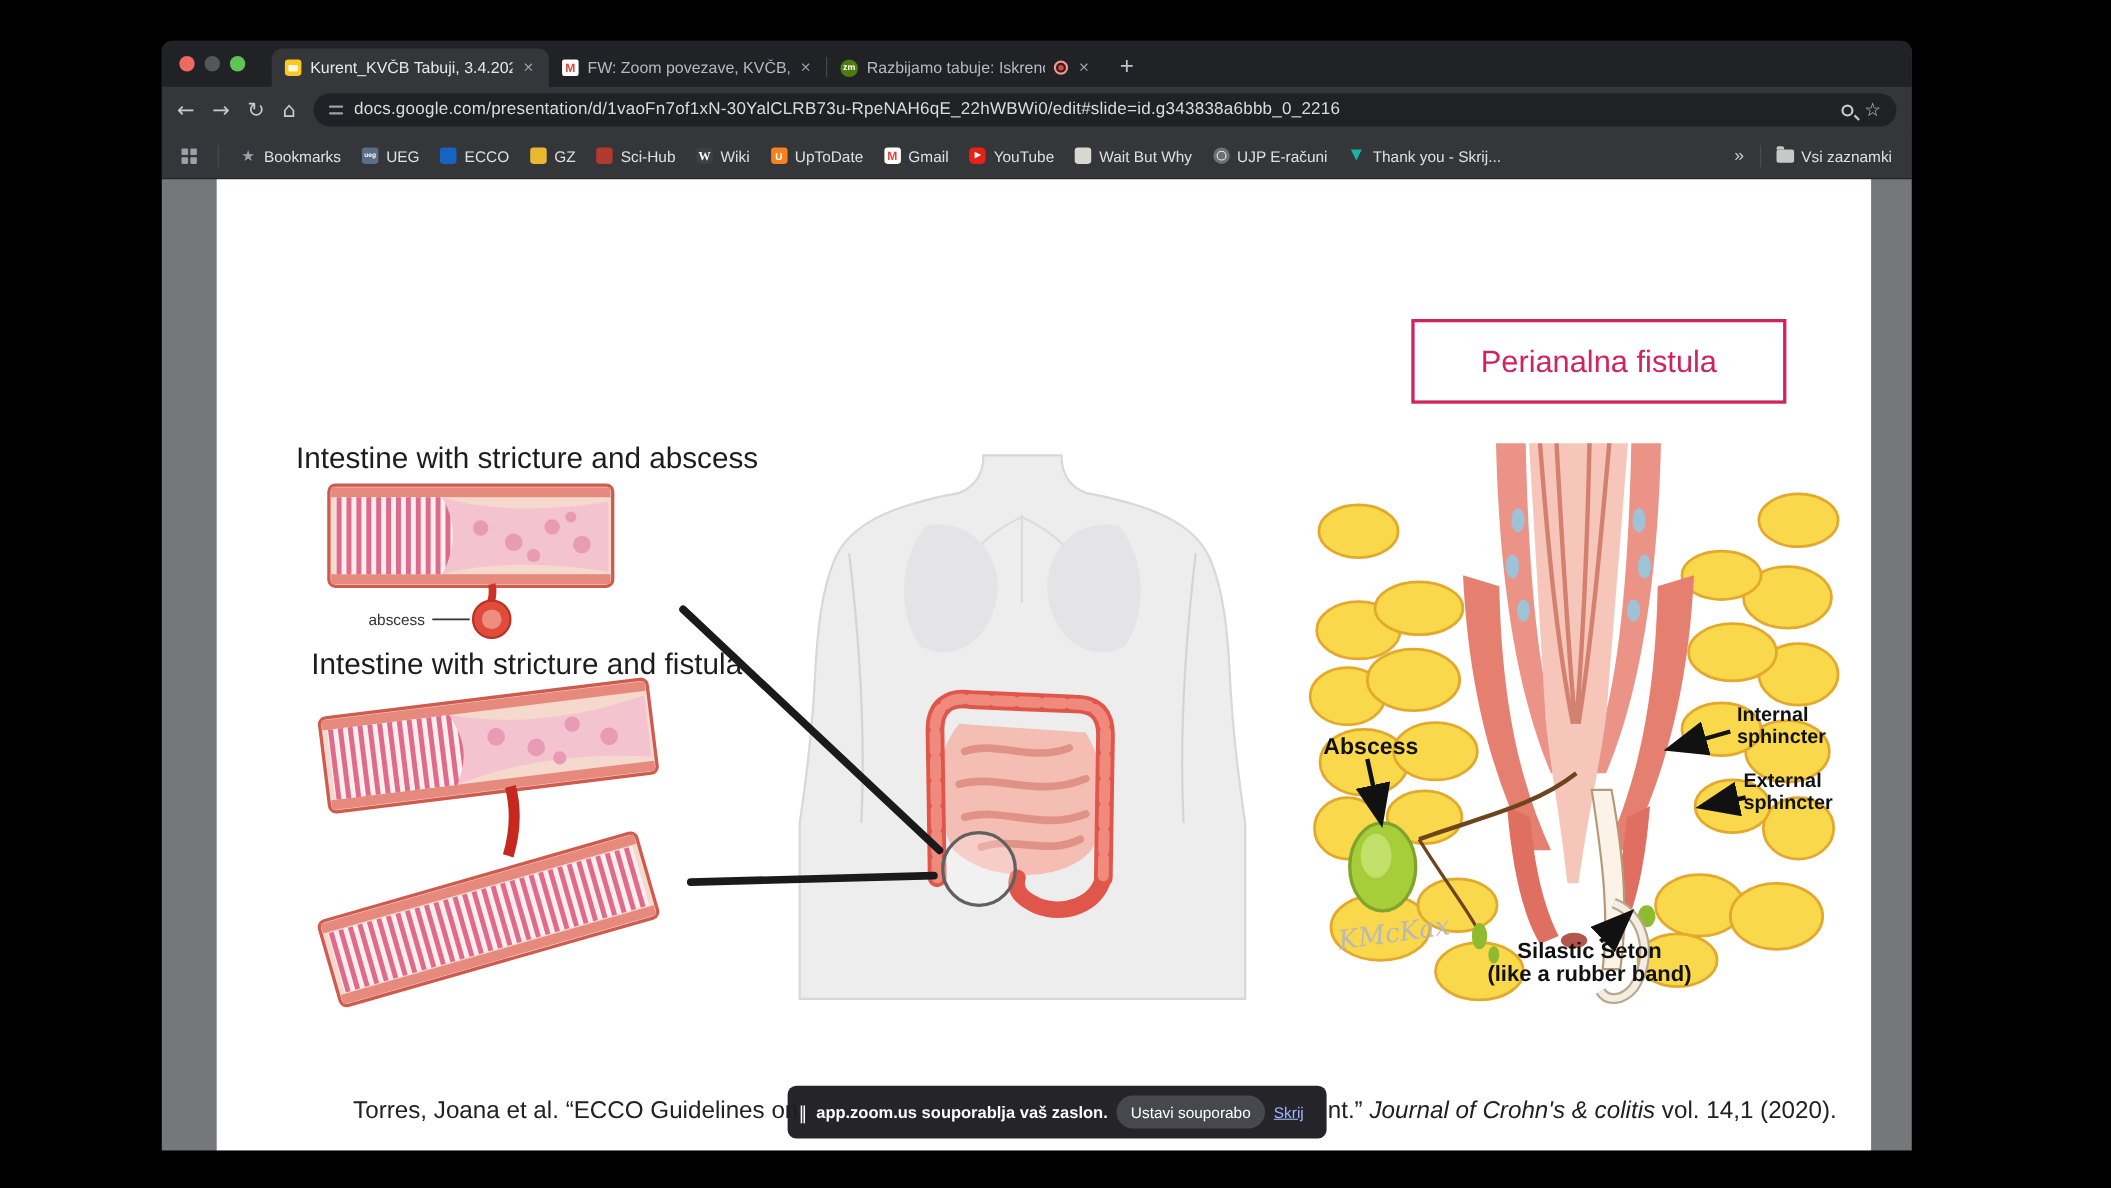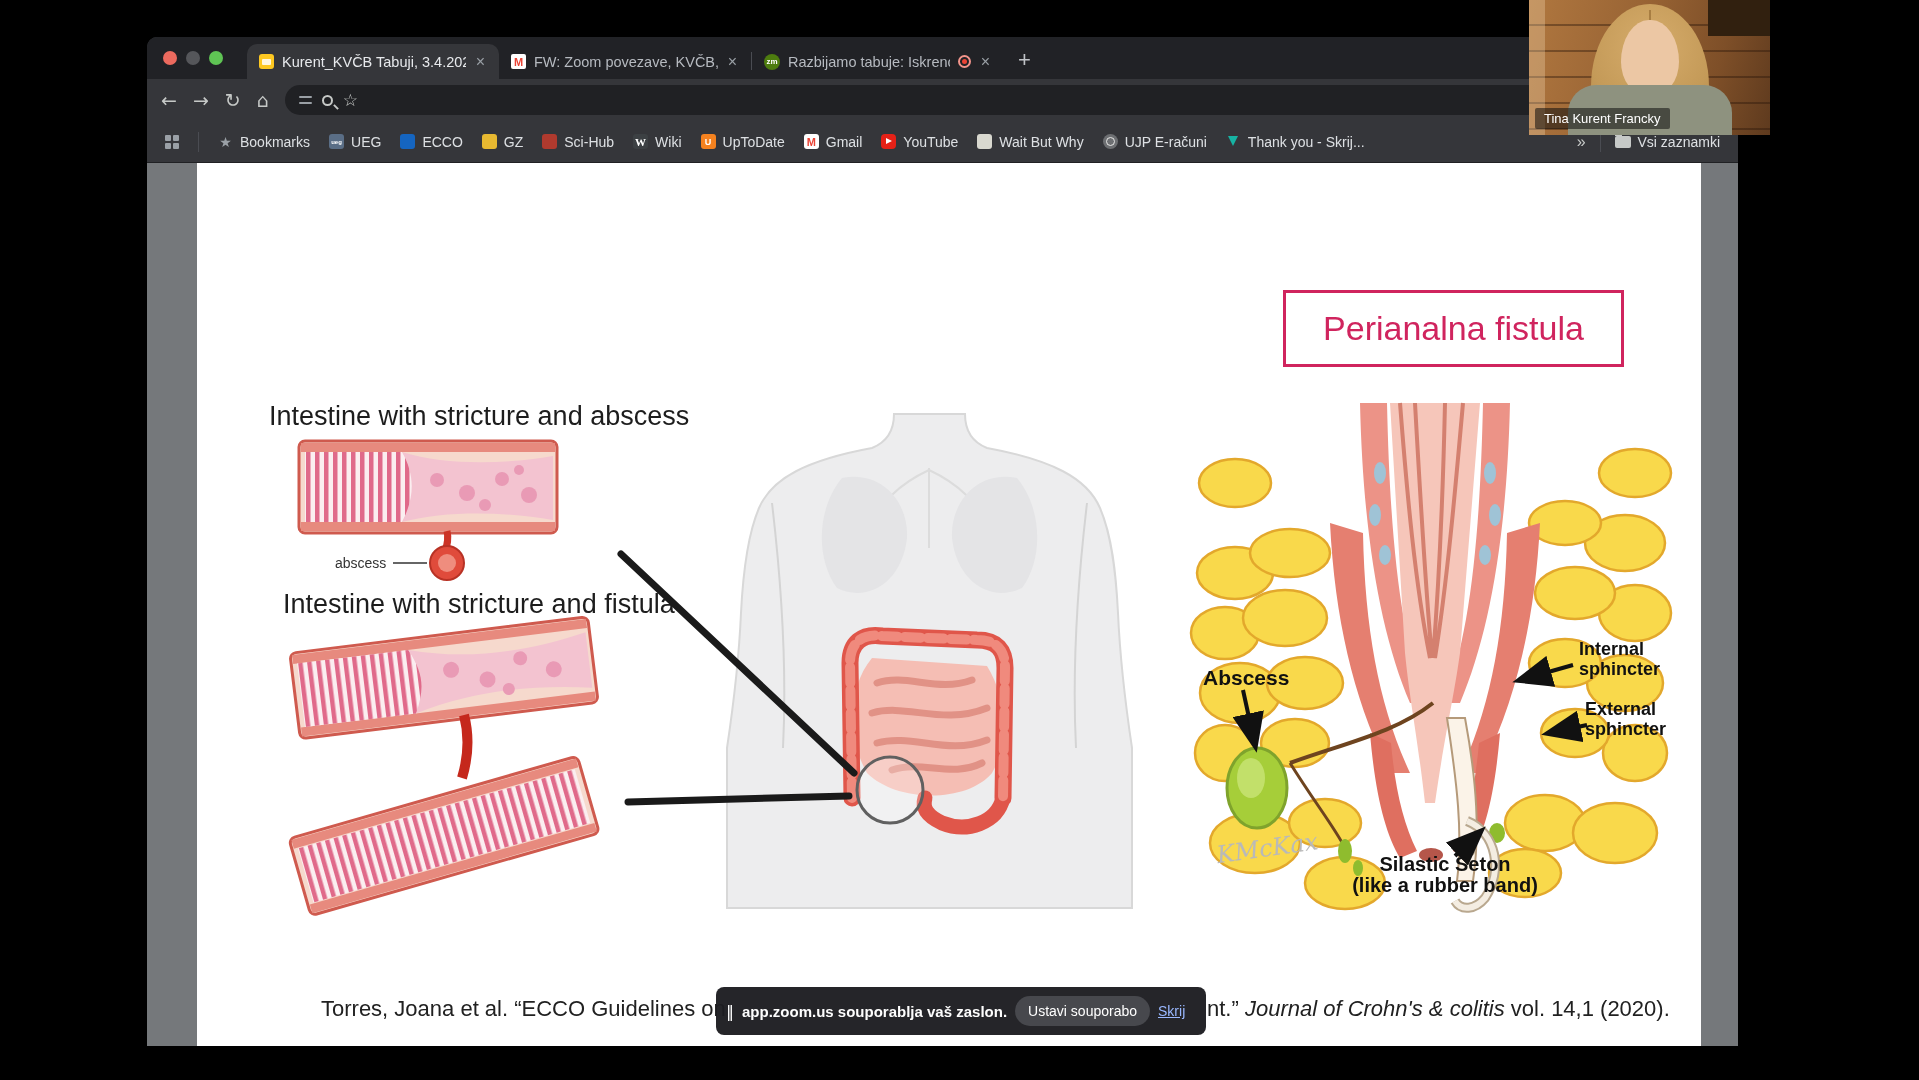--- a/index.html
+++ b/index.html
@@ -79,21 +79,21 @@
   .folder-ic { width:16px; height:12px; background:#c6c9c7; border-radius:2px; position:relative; }
   .folder-ic::before { content:""; position:absolute; left:0; top:-3px; width:7px; height:3px;
     background:#c6c9c7; border-radius:2px 2px 0 0; }
 
   
   .content { position:relative; height:883px; background:#75787b; }
   .slide { position:absolute; left:50px; right:37px; top:0; bottom:0; background:#fff; overflow:hidden; }
   .slide-title { position:absolute; left:54px; top:92px; font-size:50px; font-weight:500;
     letter-spacing:2px; color:#2c3a94; }
   .callout { position:absolute; left:1086px; top:127px; width:341px; height:77px;
-    border:3px solid #d0245e; color:#d0245e; font-size:34px; display:flex;
+    border:3px solid #d0245e; color:#d0245e; font-size:28px; display:flex;
     align-items:center; justify-content:center; }
   .fig-label { position:absolute; font-size:27px; color:#1d1d1d; }
   .fig1-label { left:72px; top:238px; }
   .fig2-label { left:86px; top:426px; }
   .fig1-svg { position:absolute; left:100px; top:272px; }
   .fig2-svg { position:absolute; left:95px; top:460px; }
   .torso-svg { position:absolute; left:490px; top:245px; }
   .perianal-svg { position:absolute; left:998px; top:240px; }
   .overlay-svg { position:absolute; left:0; top:0; }
   svg { overflow:visible; display:block; }
@@ -169,20 +169,21 @@
     <div class="toolbar">
       <span class="nav-ic">←</span>
       <span class="nav-ic">→</span>
       <span class="nav-ic">↻</span>
       <span class="nav-ic">⌂</span>
       <div class="omnibox">
         <span class="tune">
             <i></i>
             <i></i>
           </span>
+        <span class="url-text">docs.google.com/presentation/d/1vaoFn7of1xN-30YalCLRB73u-RpeNAH6qE_22hWBWi0/edit#slide=id.g343838a6bbb_0_2216</span>
         <span class="mag"></span>
         <span class="star-ic">☆</span>
       </div>
     </div>
 
     <div class="bookmarksbar">
       <span class="apps-ic">
           <i></i>
           <i></i>
           <i></i>
@@ -413,26 +414,14 @@
           <span class="pause-ic">‖</span>
           <span class="zb-msg">app.zoom.us souporablja vaš zaslon.</span>
           <button class="zb-btn">Ustavi souporabo</button>
           <span class="zb-link">Skrij</span>
         </div>
 
       </div>
     </div>
   </div>
 
-  <div class="webcam">
-    <div class="planks"></div>
-    <div class="win-light"></div>
-    <div class="cabinet"></div>
-    <div class="hair">
-        <div class="part-line"></div>
-      </div>
-    <div class="neck"></div>
-    <div class="face"></div>
-    <div class="body-top"></div>
-    <div class="name-tag">Tina Kurent Francky</div>
-  </div>
 
 </div>
 
 </body></html>

